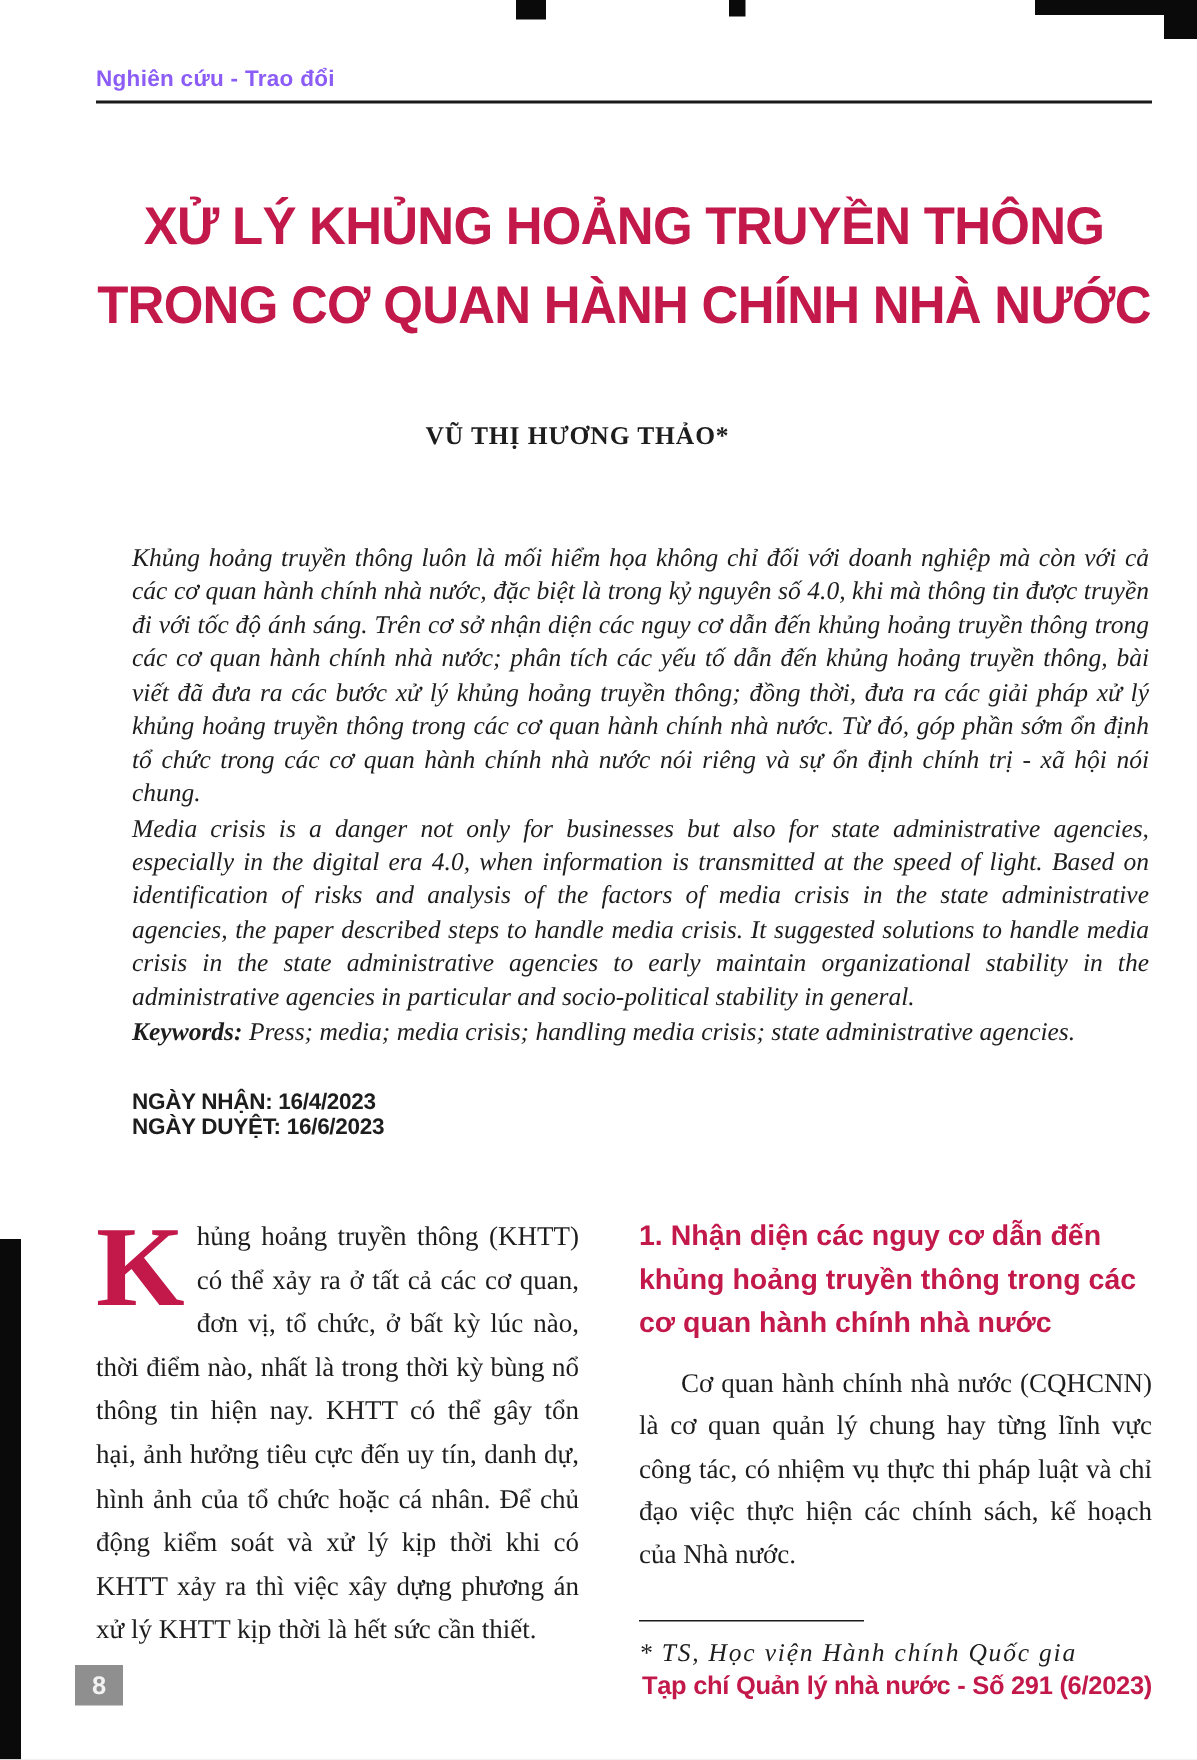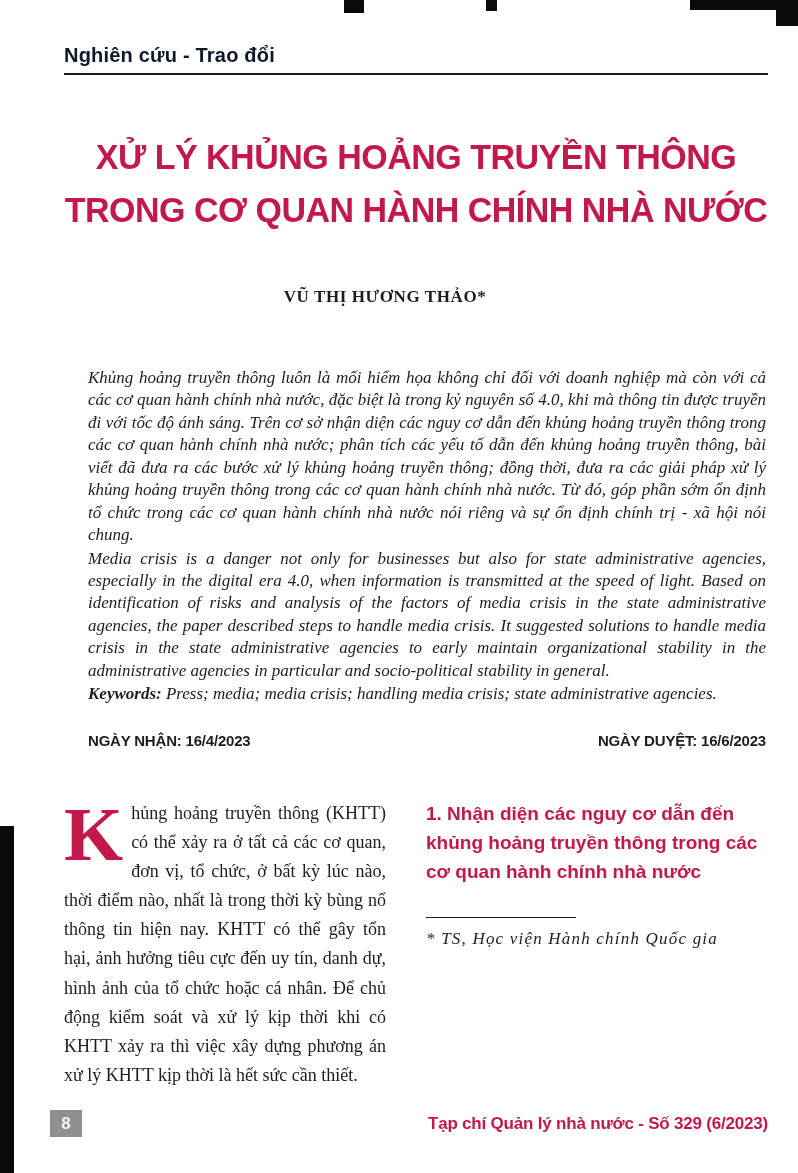--- a/index.html
+++ b/index.html
@@ -17,21 +17,21 @@
   .art-1{left:344px;top:0;width:20px;height:13px;}
   .art-2{left:486px;top:0;width:11px;height:11px;}
   .art-3{left:690px;top:0;width:108px;height:10px;}
   .art-4{left:776px;top:10px;width:22px;height:16px;}
   .art-left-bar{left:0;top:826px;width:14px;height:347px;}
 
   .content{position:relative;padding:44px 30px 0 64px;}
 
   .section-label{
     font-family:"Liberation Sans", sans-serif;
-    font-weight:bold;font-size:20px;color:#0f172a;
+    font-weight:bold;font-size:15px;color:#8b5cf6;
     letter-spacing:0.2px;
   }
   .header-rule{border:none;border-top:2px solid #1b1b1b;margin:6px 0 0 0;}
 
   .title{
     margin:58px 0 0 0;text-align:center;
     font-family:"Liberation Sans", sans-serif;
     font-weight:bold;font-size:34px;line-height:1.5;
     color:#c2184a;letter-spacing:-0.5px;
     transform:scaleY(1.04);
@@ -42,21 +42,21 @@
   }
 
   .abstract{margin:60px 2px 0 24px;font-style:italic;font-size:17px;line-height:1.32;text-align:justify;}
   .abstract p{margin:0 0 1px 0;}
   .kw-label{font-weight:bold;}
 
   .dates{
     display:flex;justify-content:space-between;
     margin:26px 2px 0 24px;
     font-family:"Liberation Sans", sans-serif;
-    font-weight:bold;font-size:15px;letter-spacing:-0.2px;
+    font-weight:bold;font-size:15px;letter-spacing:-0.2px;flex-direction:column;
   }
 
   .columns{display:flex;gap:40px;margin-top:50px;}
   .col-left{width:322px;font-size:18px;line-height:1.62;text-align:justify;}
   .col-right{width:342px;font-size:18px;line-height:1.58;text-align:justify;}
 
   .dropcap{
     float:left;
     font-family:"Liberation Serif", serif;
     font-weight:bold;font-size:76px;line-height:0.78;
@@ -124,27 +124,28 @@
     </div>
 
     <div class="columns">
       <div class="col-left">
         <p style="margin:0">
           <span class="dropcap">K</span><span>hủng hoảng truyền thông (KHTT) có thể xảy ra ở tất cả các cơ quan, đơn vị, tổ chức, ở bất kỳ lúc nào, thời điểm nào, nhất là trong thời kỳ bùng nổ thông tin hiện nay. KHTT có thể gây tổn hại, ảnh hưởng tiêu cực đến uy tín, danh dự, hình ảnh của tổ chức hoặc cá nhân. Để chủ động kiểm soát và xử lý kịp thời khi có KHTT xảy ra thì việc xây dựng phương án xử lý KHTT kịp thời là hết sức cần thiết.</span>
         </p>
       </div>
       <div class="col-right">
         <h2 class="sec-heading">1. Nhận diện các nguy cơ dẫn đến khủng hoảng truyền thông trong các cơ quan hành chính nhà nước</h2>
+        <p class="bodytext">Cơ quan hành chính nhà nước (CQHCNN) là cơ quan quản lý chung hay từng lĩnh vực công tác, có nhiệm vụ thực thi pháp luật và chỉ đạo việc thực hiện các chính sách, kế hoạch của Nhà nước.</p>
         <div class="footnote">
           <hr class="fn-rule">
           <p class="fn-text">* TS, Học viện Hành chính Quốc gia</p>
         </div>
       </div>
     </div>
 
   </div>
 
   <div class="footer">
     <div class="pagenum">8</div>
-    <div class="journal">Tạp chí Quản lý nhà nước - Số 329 (6/2023)</div>
+    <div class="journal">Tạp chí Quản lý nhà nước - Số 291 (6/2023)</div>
   </div>
 
 </div>
 
 </body></html>

